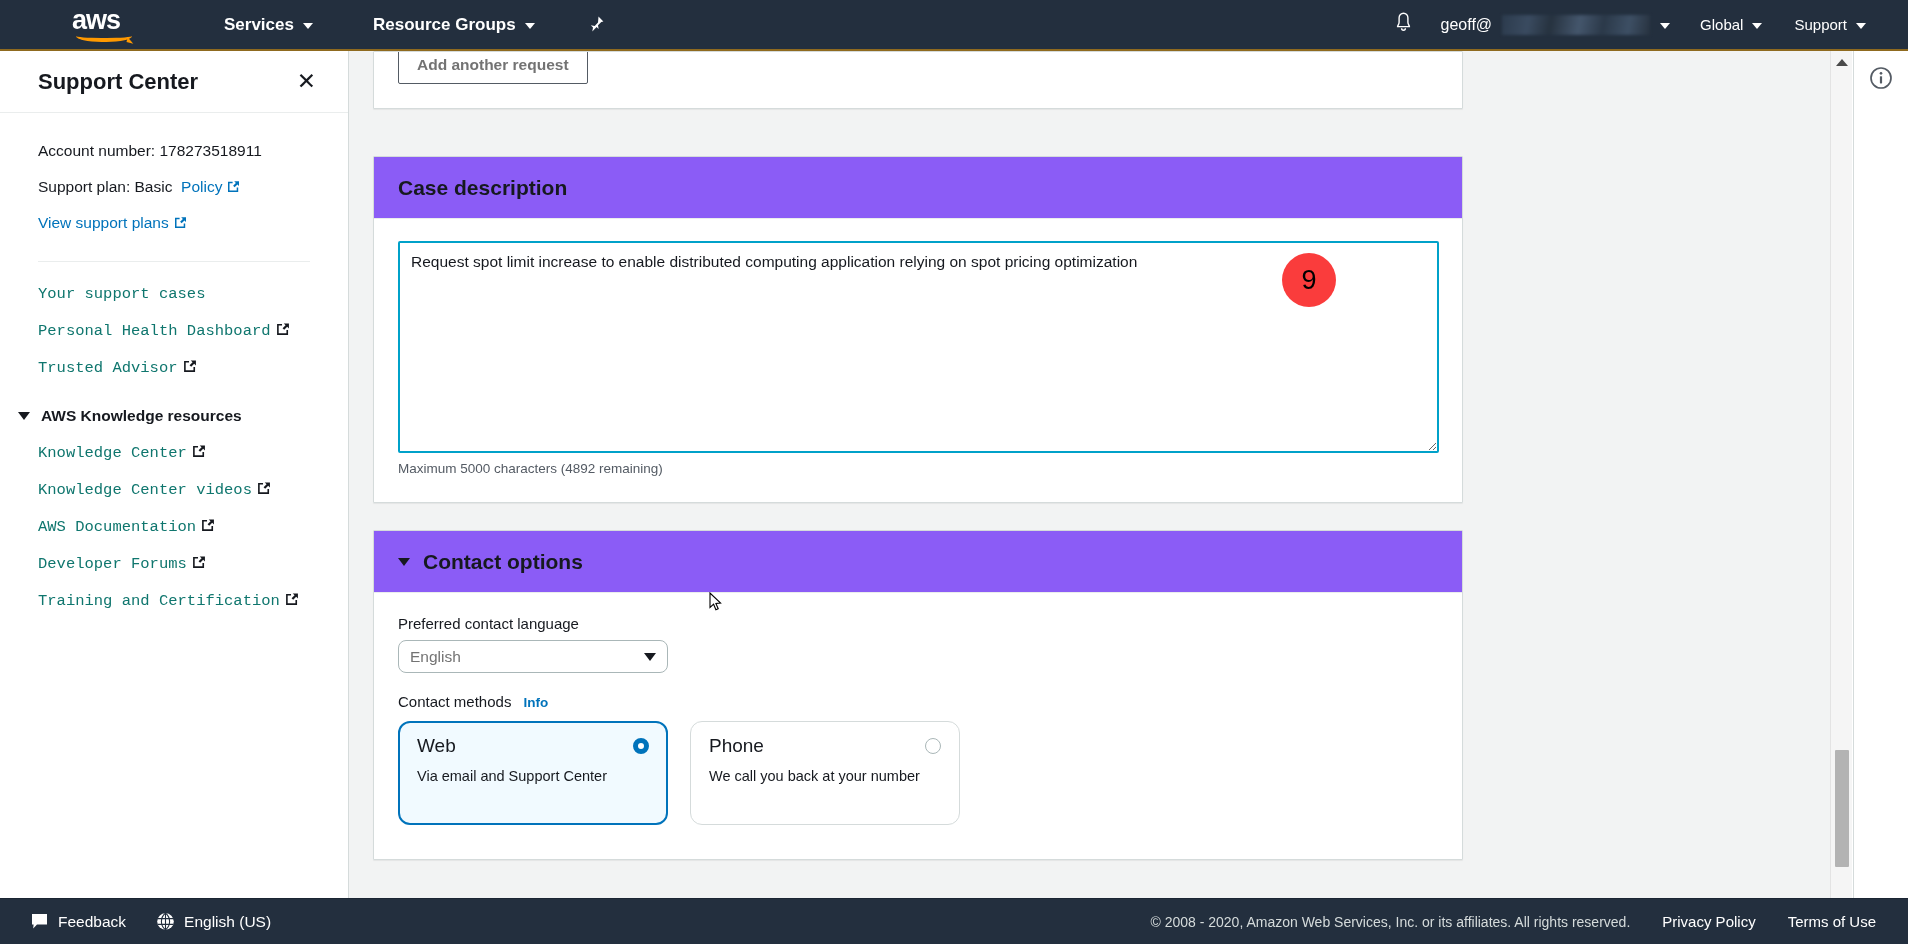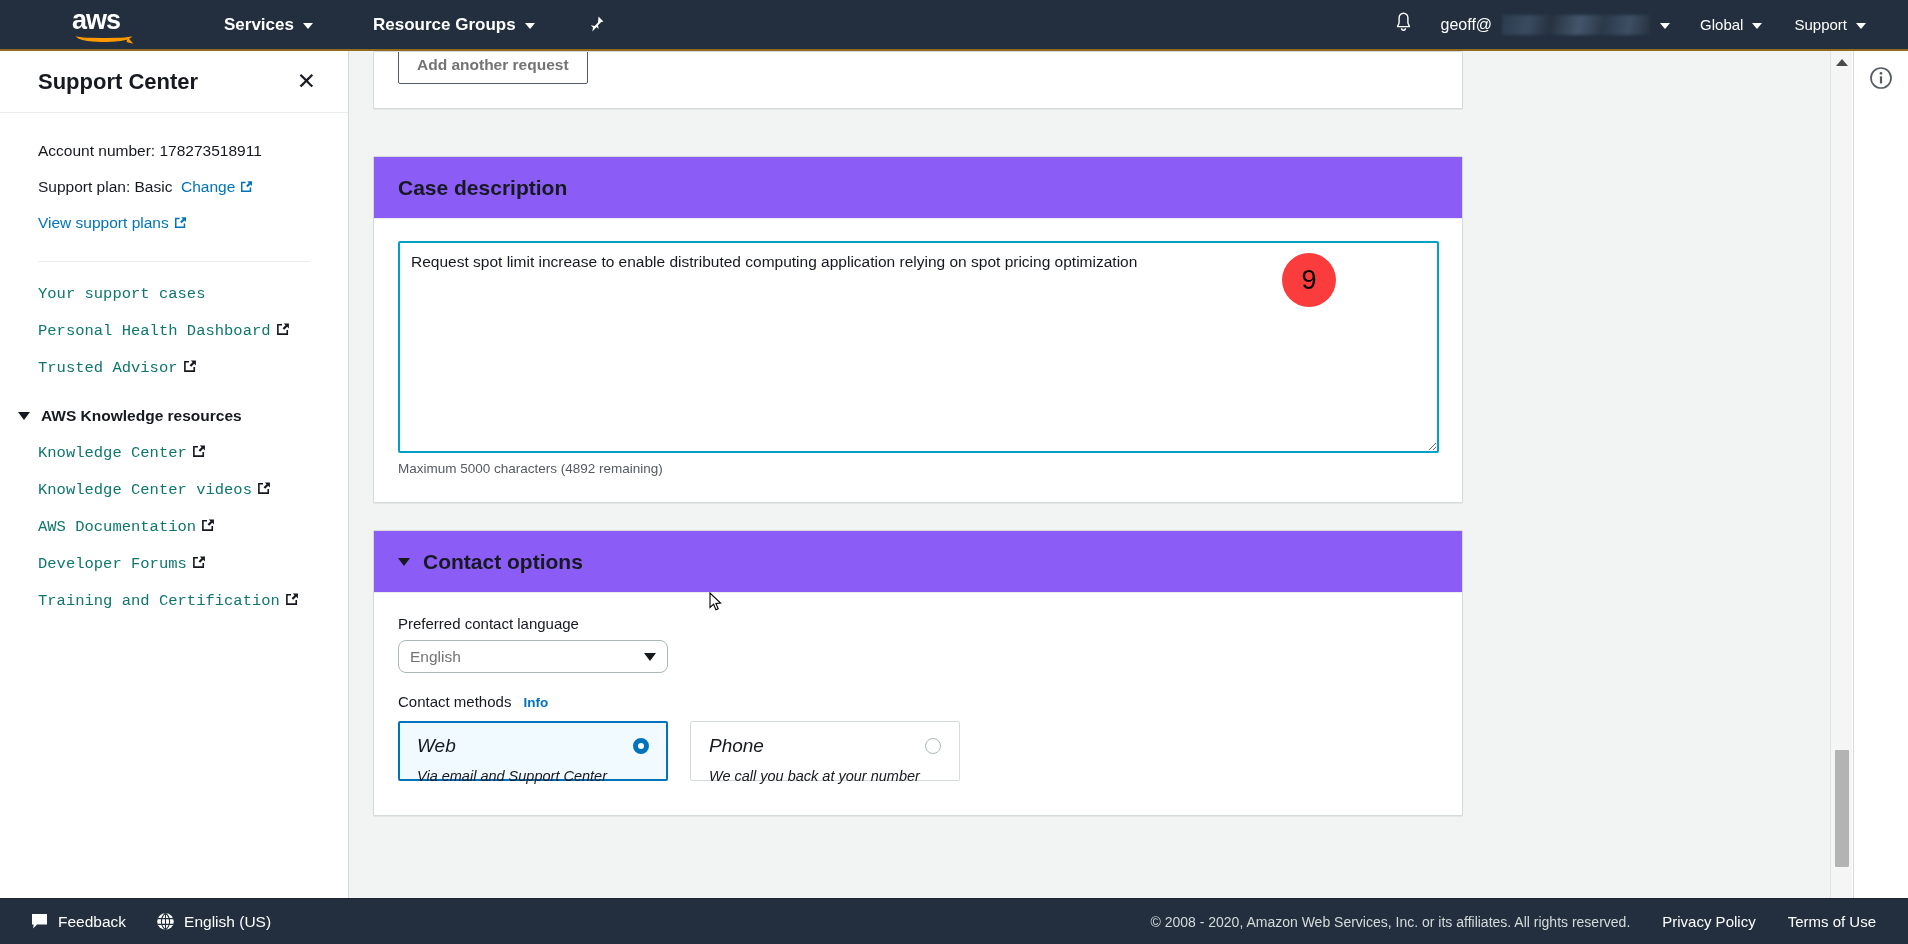--- a/index.html
+++ b/index.html
@@ -198,28 +198,27 @@
     margin-bottom: 20px;
   }
   #contact-methods-label {
     font-size: 15px; color: #16191f;
     margin-bottom: 11px;
     display: flex; align-items: baseline; gap: 12px;
   }
   #info-link { font-size: 13.5px; color: #0073bb; font-weight: 700; cursor: pointer; }
   #radio-cards { display: flex; gap: 22px; }
   .radio-card {
-    width: 270px; height: 60px;
+    width: 270px; height: 104px;
     border: 1px solid #d5dbdb;
-    border-radius: 2px;
+    border-radius: 12px;
     background: #ffffff;
     padding: 13px 18px 0 18px;
     cursor: pointer;
     position: relative;
-    font-style: italic;
   }
   .radio-card.selected {
     border: 2px solid #0073bb;
     background: #f1faff;
     padding: 12px 17px 0 17px;
   }
   .rc-top { display: flex; align-items: center; justify-content: space-between; }
   .rc-title { font-size: 19px; color: #16191f; }
   .rc-sub { font-size: 14.5px; color: #16191f; margin-top: 11px; }
   .radio-outer {
@@ -355,21 +354,21 @@
 <div id="sidebar">
   <div id="sidebar-header">
     <div id="sidebar-title">Support Center</div>
     <div id="sidebar-close">✕</div>
   </div>
 
   <div id="account-block">
     <div class="acct-line">Account number: 178273518911</div>
     <div class="acct-line">
       <span>Support plan: Basic</span>&nbsp;
-      <a class="lnk"><span>Change</span><span class="ext"><svg width="13" height="13" viewBox="0 0 13 13">
+      <a class="lnk"><span>Policy</span><span class="ext"><svg width="13" height="13" viewBox="0 0 13 13">
               <path d="M1 1.8 L1 12 L11.2 12 L11.2 7.4 L9.7 7.4 L9.7 10.5 L2.5 10.5 L2.5 3.3 L5.6 3.3 L5.6 1.8 Z" fill="#0073bb"></path>
               <path d="M7.2 1.3 L12 1.3 L12 6.1 L10.4 4.5 L7.6 7.3 L6.1 5.8 L8.9 3 Z" fill="#0073bb"></path>
             </svg></span></a>
     </div>
     <div class="acct-line">
       <a class="lnk"><span>View support plans</span><span class="ext"><svg width="13" height="13" viewBox="0 0 13 13">
               <path d="M1 1.8 L1 12 L11.2 12 L11.2 7.4 L9.7 7.4 L9.7 10.5 L2.5 10.5 L2.5 3.3 L5.6 3.3 L5.6 1.8 Z" fill="#0073bb"></path>
               <path d="M7.2 1.3 L12 1.3 L12 6.1 L10.4 4.5 L7.6 7.3 L6.1 5.8 L8.9 3 Z" fill="#0073bb"></path>
             </svg></span></a>
     </div>

